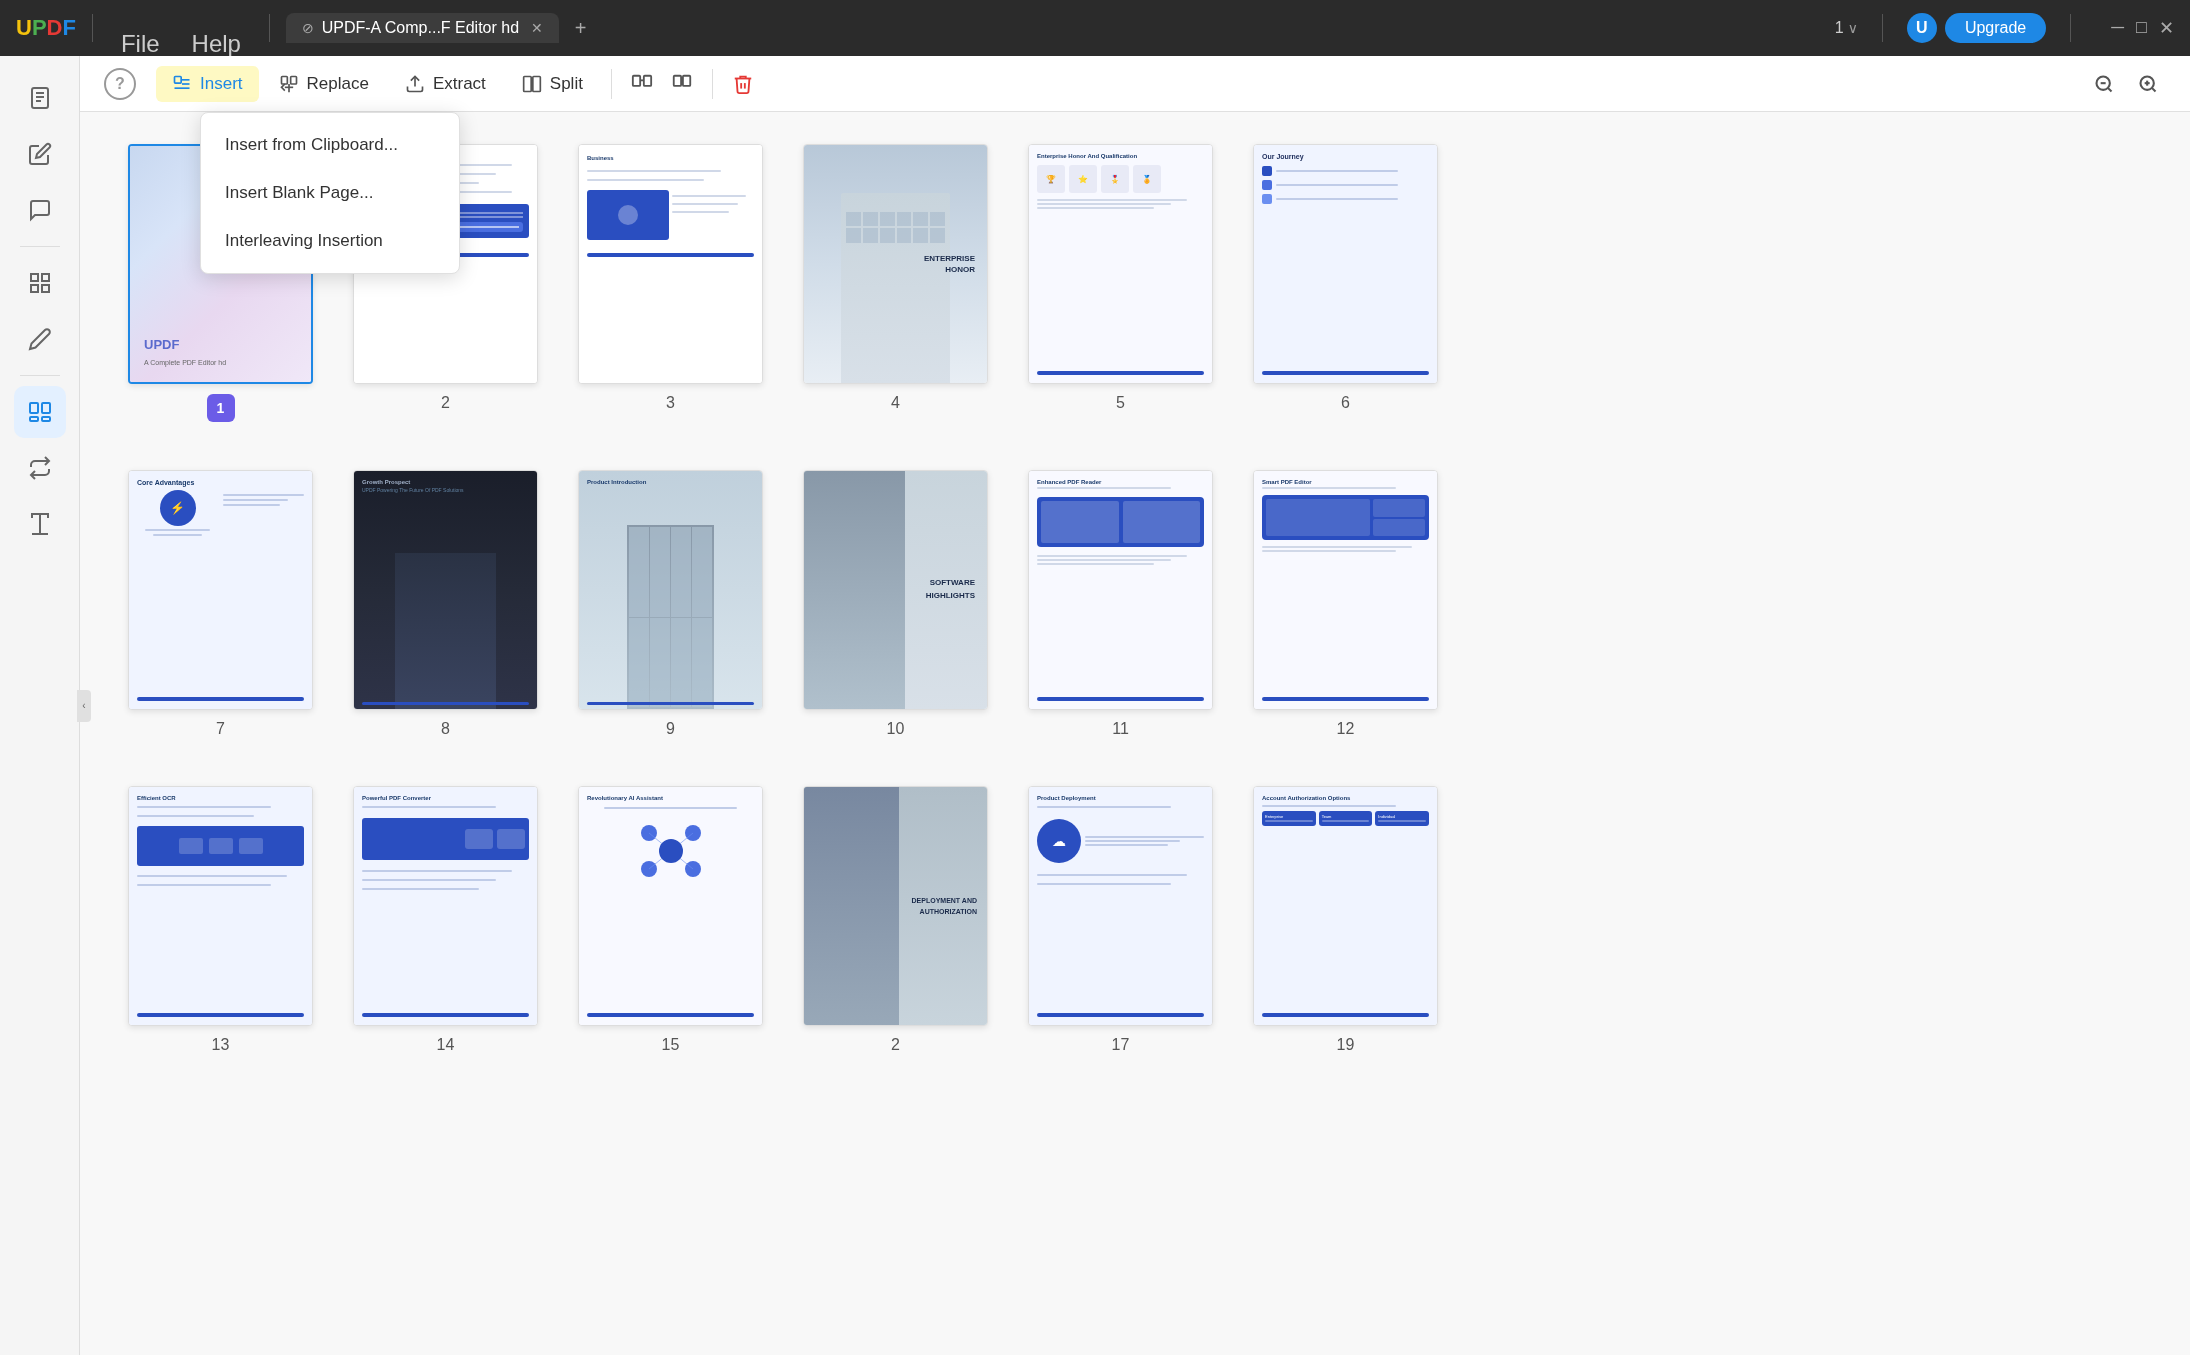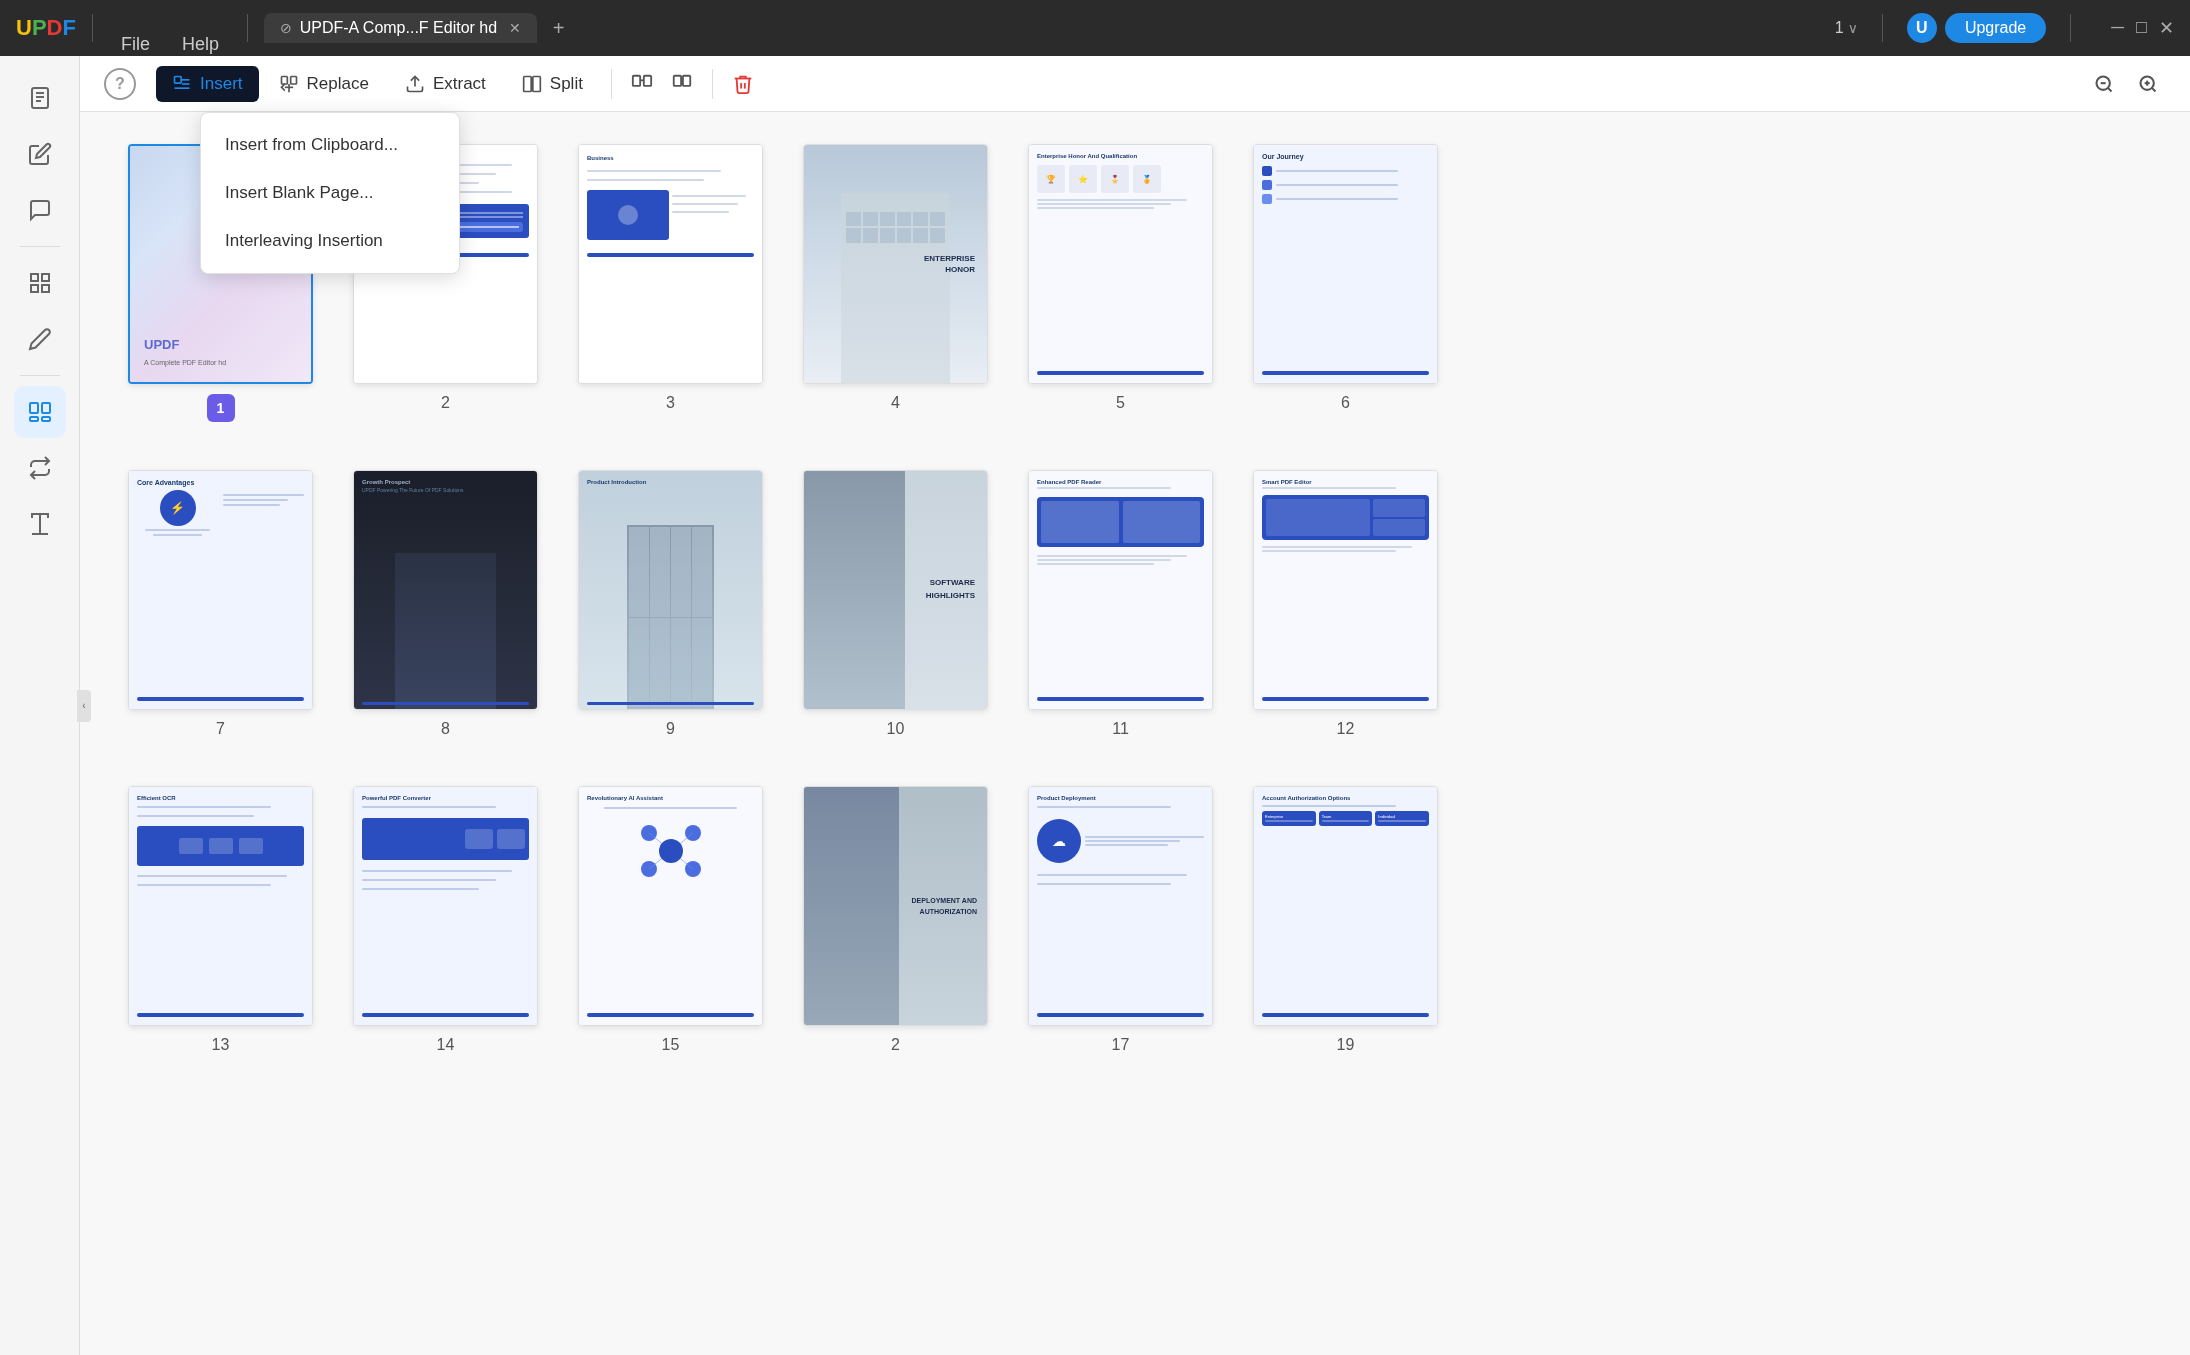--- a/index.html
+++ b/index.html
@@ -9,21 +9,21 @@
     .titlebar {
       display: flex;
       align-items: center;
       background: #2b2b2b;
       height: 56px;
       padding: 0 16px;
       gap: 8px;
       position: relative;
     }
     .titlebar-divider { width: 1px; height: 28px; background: #555; margin: 0 8px; }
-    .titlebar-menu { color: #ccc; font-size: 18px; cursor: pointer; padding: 4px 12px; border-radius: 4px; margin-top: 32px; }
+    .titlebar-menu { color: #ccc; font-size: 24px; cursor: pointer; padding: 4px 12px; border-radius: 4px; margin-top: 32px; }
     .tab-active {
       background: #3c3c3c;
       border-radius: 8px 8px 0 0;
       padding: 6px 16px;
       display: flex;
       align-items: center;
       gap: 8px;
       color: #fff;
       font-size: 16px;
     }
@@ -133,21 +133,21 @@
       display: flex; align-items: center; gap: 8px;
       padding: 8px 16px;
       border-radius: 6px;
       cursor: pointer;
       font-size: 17px;
       color: #333;
       background: none;
       border: none;
       position: relative;
     }
-    .toolbar-btn.active, .toolbar-btn.insert-active { background: #0f172a; color: #1e88e5; }
+    .toolbar-btn.active, .toolbar-btn.insert-active { background: #fef9c3; color: #1e88e5; }
     .toolbar-divider { width: 1px; height: 30px; background: #ddd; margin: 0 8px; }
     .toolbar-right { margin-left: auto; display: flex; gap: 8px; }
     .toolbar-icon-btn {
       width: 36px; height: 36px;
       display: flex; align-items: center; justify-content: center;
       border-radius: 6px; cursor: pointer; font-size: 20px; color: #666;
     }
     .toolbar-icon-btn.delete { color: #e53935; }
     .zoom-btn { font-size: 18px; color: #666; cursor: pointer; }
 

